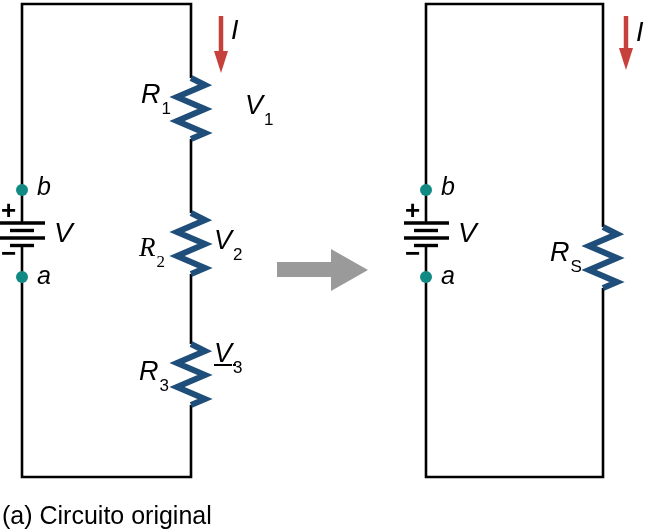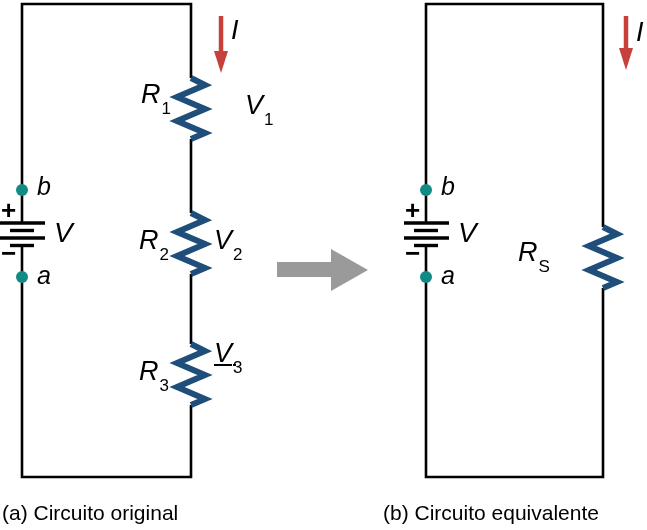--- a/index.html
+++ b/index.html
@@ -35,21 +35,21 @@
     position:absolute;
     color:#000000;
     font-style:normal;
     font-weight:bold;
     font-size:26px;
     line-height:1;
   }
   .caption{
     position:absolute;
     color:#000000;
-    font-size:21px;
+    font-size:25px;
     line-height:1.2;
     white-space:nowrap;
   }
 </style>
 </head>
 <body>
 
 <div class="canvas">
 
   <svg width="647" height="530" viewBox="0 0 647 530">
@@ -91,39 +91,38 @@
 
     <line x1="626" y1="16" x2="626" y2="50" stroke-width="4.5" stroke="#c6413b"></line>
     <polygon points="619,48 633,48 626,70" fill="#c6413b"></polygon>
   </svg>
 
   <span class="lbl" style="left:231px;top:17px;">I</span>
 
   <span class="lbl" style="left:141px;top:81px;"><span>R</span><sub>1</sub></span>
   <span class="lbl" style="left:214px;top:92px;margin-left:31px;"><span>V</span><sub>1</sub></span>
 
-  <span class="lbl" style="left:139px;top:227px;"><span>R</span><sub>2</sub></span>
+  <span class="lbl" style="left:139px;top:234px;font-family:Liberation Serif, serif;"><span>R</span><sub>2</sub></span>
   <span class="lbl" style="left:214px;top:227px;text-align:right;"><span>V</span><sub>2</sub></span>
 
   <span class="lbl" style="left:139px;top:358px;"><span>R</span><sub>3</sub></span>
   <span class="lbl" style="left:214px;top:340px;text-decoration:underline;"><span>V</span><sub>3</sub></span>
 
   <span class="lbl small" style="left:37px;top:174px;">b</span>
   <span class="lbl small" style="left:37px;top:263px;">a</span>
   <span class="sign" style="left:1px;top:197px;">+</span>
   <span class="sign" style="left:1px;top:240px;">−</span>
   <span class="lbl battv" style="left:54px;top:219px;">V</span>
 
   <span class="caption" style="left:2px;top:500px;">(a) Circuito original</span>
 
   <span class="lbl" style="left:636px;top:19px;">I</span>
 
-  <span class="lbl" style="left:518px;top:239px;"><span>R</span><sub>S</sub></span>
+  <span class="lbl" style="left:550px;top:239px;"><span>R</span><sub>S</sub></span>
 
   <span class="lbl small" style="left:441px;top:174px;">b</span>
   <span class="lbl small" style="left:441px;top:263px;">a</span>
   <span class="sign" style="left:405px;top:197px;">+</span>
   <span class="sign" style="left:405px;top:240px;">−</span>
   <span class="lbl battv" style="left:458px;top:219px;">V</span>
 
-  <span class="caption" style="left:383px;top:500px;">(b) Circuito equivalente</span>
 
 </div>
 
 </body></html>

